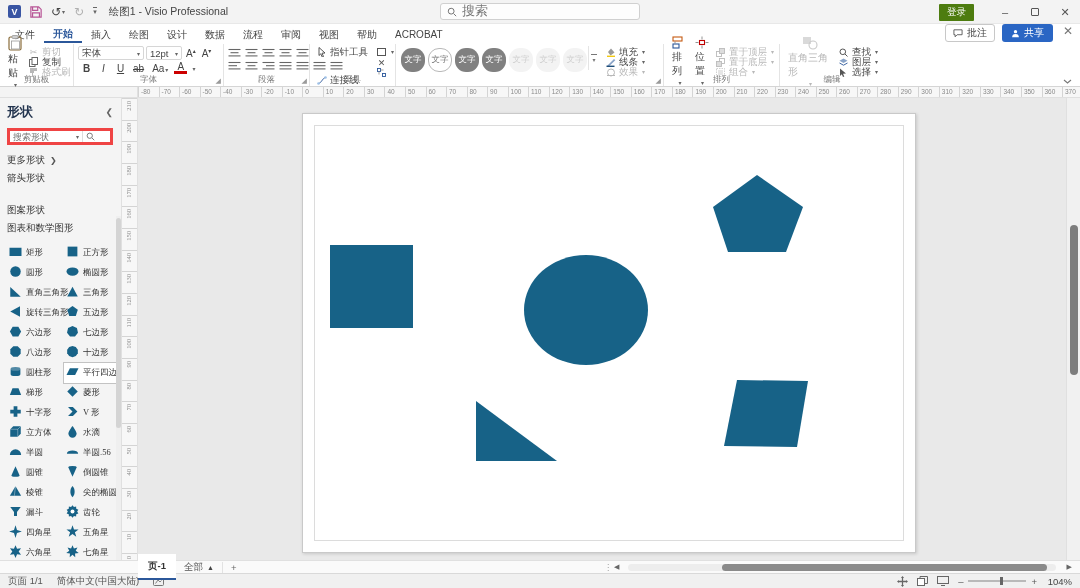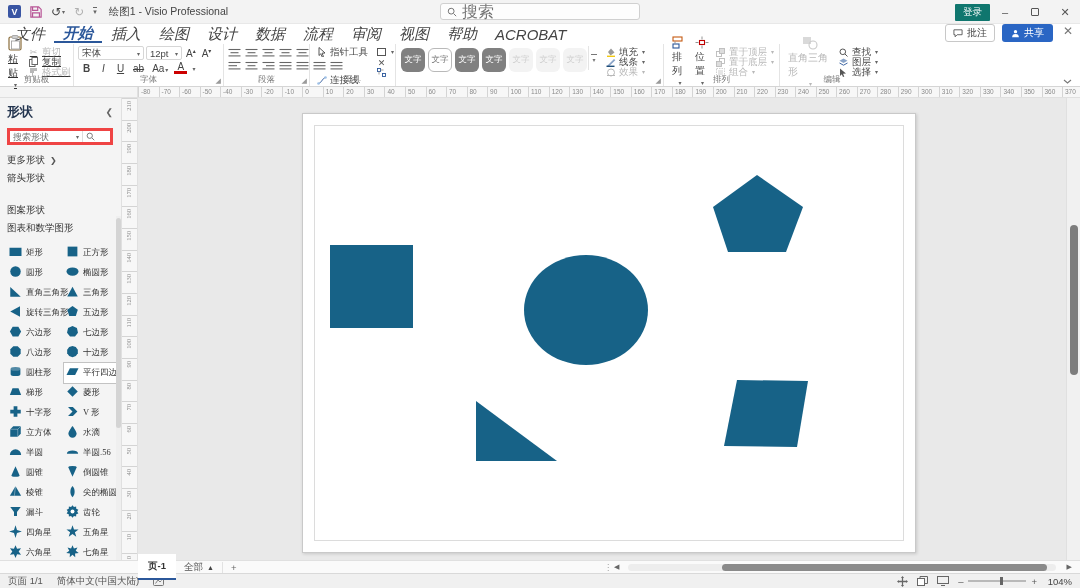--- a/index.html
+++ b/index.html
@@ -13,32 +13,32 @@
     position:relative; font-size:10.5px; color:#555; border-bottom:1px solid #e8e8e8; }
   .qat { display:flex; align-items:center; gap:9px; padding-left:8px; }
   .qat .qicon { display:inline-flex; align-items:center; font-size:12px; color:#555; }
   .visio-logo { width:13px; height:13px; background:#3955a3; border-radius:2px; color:#fff;
     font-size:9px; font-weight:bold; display:flex; align-items:center; justify-content:center; }
   .caret { font-size:6px; color:#666; margin-left:1px; }
   .doc-title { margin-left:12px; white-space:nowrap; color:#444; }
   .title-search { position:absolute; left:50%; transform:translateX(-50%); top:3px;
     width:200px; height:17px; background:#fdfdfd; border:1px solid #d0d0d0; border-radius:3px;
     display:flex; align-items:center; padding:0 6px; gap:5px; }
-  .title-search input { border:none; outline:none; background:transparent; font-size:16px;
-    color:#555; width:160px; font-family:Liberation Serif, serif; }
+  .title-search input { border:none; outline:none; background:transparent; font-size:13px;
+    color:#555; width:160px; font-family:Liberation Mono, monospace; }
   .title-right { position:absolute; right:0; top:0; height:24px; display:flex; align-items:center; }
-  .signin { background:#0f766e; color:#fff; font-size:9.5px; padding:2px 8px; border-radius:1px; margin-right:0; }
+  .signin { background:#4d7c0f; color:#fff; font-size:9.5px; padding:2px 8px; border-radius:1px; margin-right:16px; }
   .winbtn { width:30px; height:24px; display:flex; align-items:center; justify-content:center;
     font-size:11px; color:#555; }
   .restore-glyph { width:8px; height:8px; border:1px solid #555; border-radius:1px; }
 
   
   .tabrow { height:19px; background:#fff; display:flex; align-items:stretch; position:relative; }
   #tabs { display:flex; padding-left:6px; }
-  .tab { font-size:15px; color:#444; padding:2px 9px 0; display:flex; align-items:center; cursor:default;font-style:italic; }
+  .tab { font-size:10px; color:#444; padding:2px 9px 0; display:flex; align-items:center; cursor:default; }
   .tab.active { color:#2b579a; font-weight:bold; border-bottom:2.5px solid #2b579a; }
   .tabrow-right { position:absolute; right:4px; top:0; height:19px; display:flex; align-items:flex-start; gap:7px; }
   .comments-btn { display:flex; align-items:center; gap:4px; border:1px solid #c8c8c8; border-radius:3px;
     padding:1px 7px; font-size:10px; color:#444; background:#fff; }
   .share-btn { display:flex; align-items:center; gap:4px; border-radius:3px; padding:2px 9px;
     font-size:10px; color:#fff; background:#2a66c4; }
   .doc-close { color:#777; font-size:12px; width:16px; text-align:center; }
 
   
   .ribbon { height:44px; background:#fff; border-bottom:1px solid #d5d5d5; display:flex;
@@ -56,21 +56,21 @@
   .disabled, .disabled * { color:#b8b8b8 !important; }
   .fontgrp { display:flex; flex-direction:column; gap:2px; }
   .fontrow { display:flex; align-items:center; gap:2px; }
   .combo { border:1px solid #d6d6d6; border-radius:2px; height:14px; display:flex; align-items:center;
     justify-content:space-between; font-size:9.5px; color:#444; padding:0 3px; background:#fff; }
   .fmtbtn { font-size:10px; color:#444; padding:0 2px; min-width:13px; text-align:center; }
   .parag { display:flex; flex-direction:column; gap:3px; padding-top:2px; }
   .pararow { display:flex; gap:4px; }
   .pib { display:inline-flex; }
   .tiles { display:flex; align-items:center; gap:3px; padding:2px 1px; }
-  .tile { width:24px; height:24px; border-radius:6px; display:flex; align-items:center; justify-content:center;
+  .tile { width:24px; height:24px; border-radius:11px; display:flex; align-items:center; justify-content:center;
     font-size:8.5px; }
   .tile.filled { background:#808080; color:#fff; }
   .tile.outline { background:#fff; color:#777; border:1px solid #b9b9b9; }
   .tile.faded { background:#f3f3f3; color:#cfcfcf; }
   .tile-more { width:11px; height:24px; border-left:1px solid #e4e4e4; display:flex; flex-direction:column;
     align-items:center; justify-content:center; color:#777; font-size:6px; gap:1px; }
   .ribbon-collapse { position:absolute; right:8px; bottom:2px; color:#777; }
 
   
   .ruler-row { height:11px; display:flex; background:#f7f7f7; border-bottom:1px solid #e0e0e0; }
@@ -205,21 +205,21 @@
             <path d="M1.5,11 a4.5,4.5 0 0 1 9,0 z" fill="#fff"></path>
           </svg>
         <span>共享</span>
       </span>
       <span class="doc-close">✕</span>
     </div>
   </div>
 
   <div class="ribbon">
 
-    <div class="rgroup" style="width:74px;text-decoration:underline;">
+    <div class="rgroup" style="width:74px;">
       <div class="bigbtn">
         <span class="bicon">
           <svg class="ic" width="14" height="16" viewBox="0 0 14 16">
               <rect x="1" y="2" width="12" height="13" rx="1.5" fill="none" stroke="#8a6d3b" stroke-width="1.2"></rect>
               <rect x="4" y="0.5" width="6" height="3" rx="1" fill="#cfcfcf" stroke="#9a9a9a" stroke-width="0.8"></rect>
               <rect x="3.5" y="6" width="8" height="8" fill="#fff" stroke="#9a9a9a" stroke-width="0.8"></rect>
             </svg>
         </span>
         <span>粘贴</span>
         <span class="caret">▾</span>

